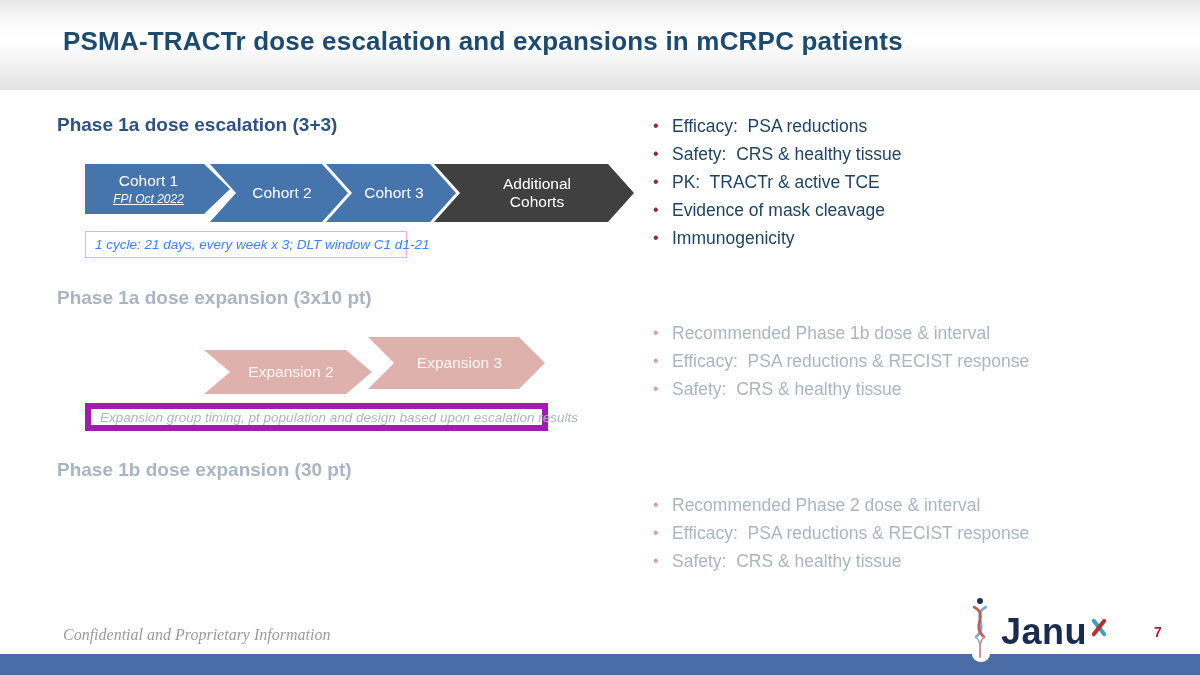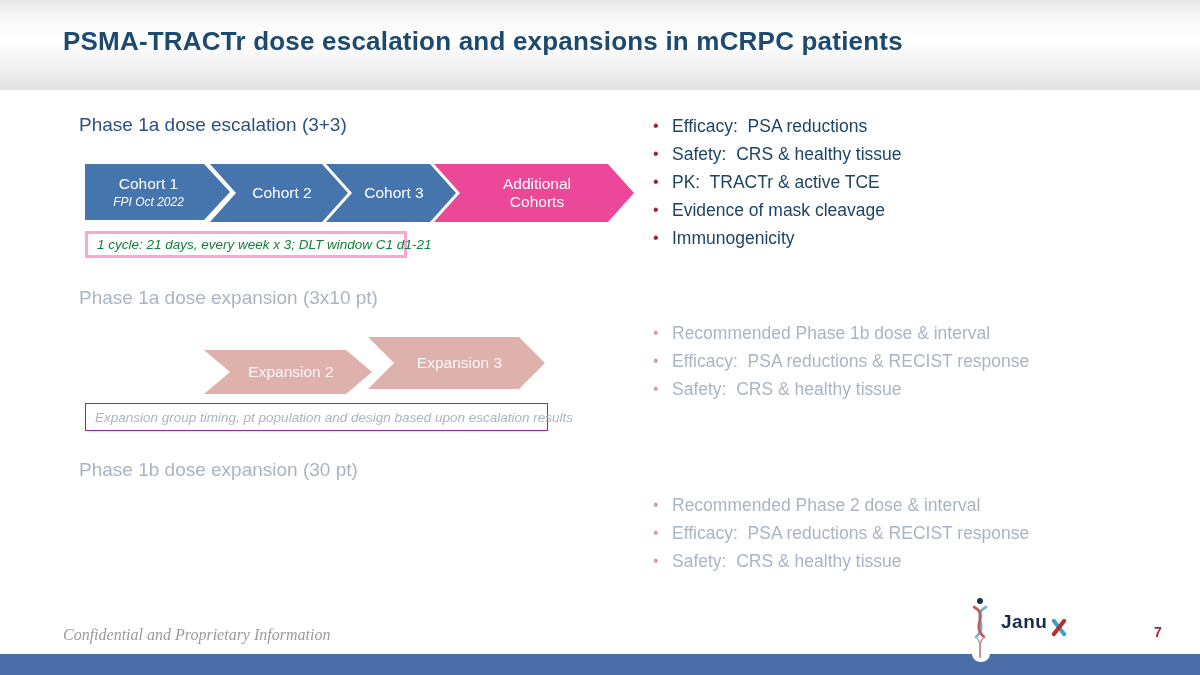--- a/index.html
+++ b/index.html
@@ -10,70 +10,70 @@
   
   .header{
     position:absolute;left:0;top:0;width:1200px;height:90px;
     background:linear-gradient(180deg,#e7e7e7 0%,#f8f8f8 20%,#ffffff 45%,#f2f2f2 72%,#e1e1e1 100%);
   }
   .title{
     position:absolute;left:63px;top:26px;width:1100px;
     font-size:26px;color:#1d4a6f;letter-spacing:.2px;font-weight:700;
   }
   
-  .sec-h{position:absolute;left:79px;font-size:19px;font-weight:normal;white-space:nowrap;}
+  .sec-h{position:absolute;left:57px;font-size:19px;font-weight:bold;white-space:nowrap;}
   .sec-h.active{color:#2c5182;}
   .sec-h.dim{color:#a9b5c3;}
   
   .chev{position:absolute;display:flex;align-items:center;justify-content:center;color:#ffffff;text-align:center;}
   .chev.first{clip-path:polygon(0 0, calc(100% - 26px) 0, 100% 50%, calc(100% - 26px) 100%, 0 100%);padding-right:18px;box-sizing:border-box;}
   .chev.notched{clip-path:polygon(0 0, calc(100% - 26px) 0, 100% 50%, calc(100% - 26px) 100%, 0 100%, 26px 50%);padding-left:20px;padding-right:14px;box-sizing:border-box;}
   .chev.blue{background:#4674ac;}
-  .chev.navy{background:#ec4899;}
+  .chev.navy{background:#404040;}
   .chev.pink{background:#deb1ad;}
   .chev.green{background:#d5dfc3;}
   .chev-label{font-size:15.5px;line-height:1.18;}
-  .chev-sub{font-size:12px;font-style:italic;margin-top:2px;}
+  .chev-sub{font-size:12px;font-style:italic;margin-top:2px;text-decoration:underline;}
   .chev.green .chev-label{font-size:17px;color:rgba(255,255,255,.97);letter-spacing:.4px;}
   .chev.pink .chev-label{color:#fbf7f6;}
   
   .note-box{position:absolute;box-sizing:border-box;display:flex;align-items:center;padding:0 9px;font-style:italic;font-size:13.5px;background:#ffffff;white-space:nowrap;}
-  .note-box.active{border:3px solid #f9a8d4;color:#15803d;}
-  .note-box.dim{border:1px solid #a21caf;color:#a9b5c3;}
+  .note-box.active{border:1px solid #f9a8d4;color:#3b82f6;}
+  .note-box.dim{border:6px solid #a21caf;color:#a9b5c3;}
   
   .bullets{position:absolute;list-style:none;margin:0;padding:0;width:540px;}
   .bullets li{position:relative;padding-left:20px;margin-bottom:5px;font-size:17.5px;line-height:1.32;white-space:pre-wrap;}
   .bullets li::before{content:"\2022";position:absolute;left:1px;top:0px;font-size:16px;}
   .bullets.active li{color:#1d4466;}
   .bullets.active li::before{color:#9e2433;}
   .bullets.dim li{color:#a9b5c3;}
   .bullets.dim li::before{color:#dba1a8;}
   
   .footer-note{position:absolute;left:63px;top:626px;font-family:"Liberation Serif", serif;font-style:italic;font-size:16px;color:#9a9a9a;}
   .bottom-bar{position:absolute;left:0;top:654px;width:1200px;height:21px;background:#4a6da7;}
   .bar-notch{position:absolute;left:972px;top:646px;width:18px;height:16px;background:#ffffff;border-radius:50%;}
   .logo-icon{position:absolute;left:963px;top:597px;}
-  .logo-word{position:absolute;left:1001px;top:611px;font-size:19px;font-weight:600;color:#192c50;letter-spacing:.5px;display:flex;align-items:flex-start;}
+  .logo-word{position:absolute;left:1001px;top:611px;font-size:36px;font-weight:600;color:#192c50;letter-spacing:.5px;display:flex;align-items:flex-start;}
   .logo-x{position:relative;display:inline-block;width:19px;height:24px;margin-left:2px;top:6px;}
   .logo-x .xs1{position:absolute;left:8px;top:0;width:4px;height:21px;background:#3f9ec2;transform:rotate(-38deg);border-radius:2px;}
   .logo-x .xs2{position:absolute;left:8px;top:0;width:4px;height:21px;background:#b5302e;transform:rotate(38deg);border-radius:2px;}
   .page-num{position:absolute;left:1154px;top:624px;font-size:14px;font-weight:bold;color:#a0262e;}
 </style>
 </head>
 <body>
 
 <div class="slide">
 
   <div class="header">
     <div class="title">PSMA-TRACTr dose escalation and expansions in mCRPC patients</div>
   </div>
 
   <div class="sec-h active" style="top:114px;">Phase 1a dose escalation (3+3)</div>
 
-  <div class="chev blue first" style="left:85px;top:164px;width:145px;height:56px;">
+  <div class="chev blue first" style="left:85px;top:164px;width:145px;height:50px;">
     <div>
       <div class="chev-label">Cohort 1</div>
       <div class="chev-sub">FPI Oct 2022</div>
     </div>
   </div>
   <div class="chev blue notched" style="left:210px;top:164px;width:138px;height:58px;">
     <div class="chev-label">Cohort 2</div>
   </div>
   <div class="chev blue notched" style="left:326px;top:164px;width:130px;height:58px;">
     <div class="chev-label">Cohort 3</div>

